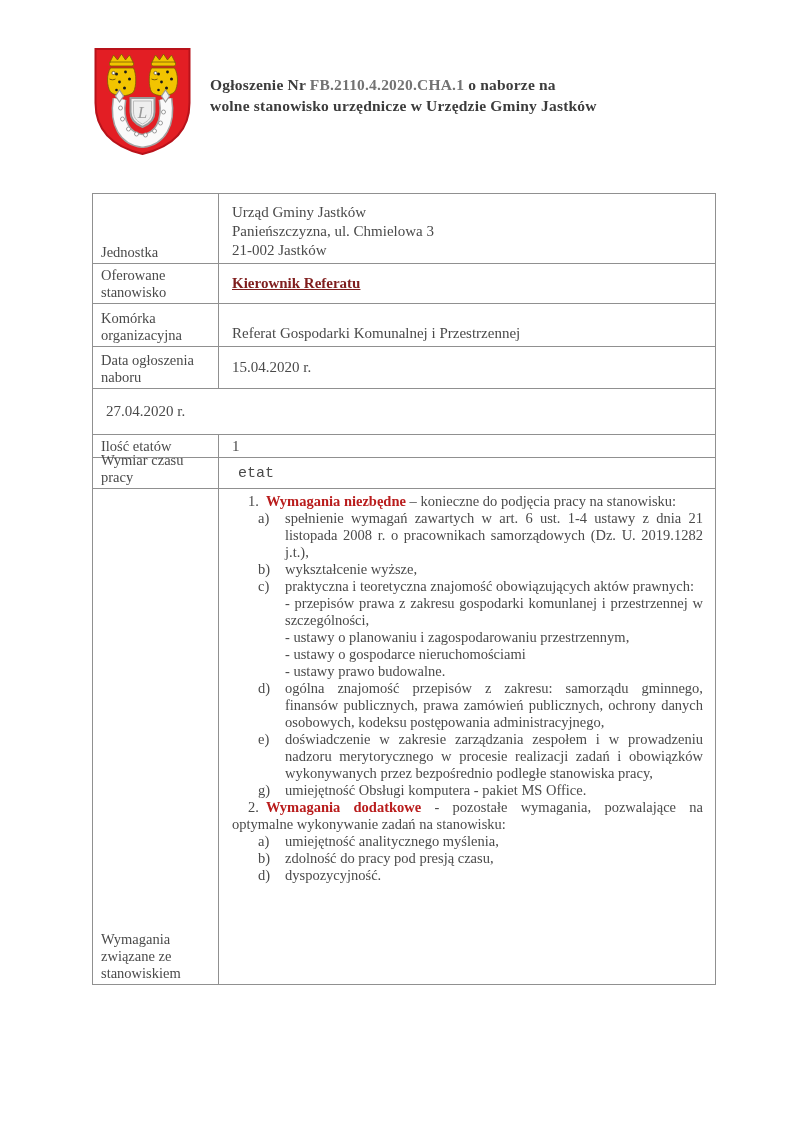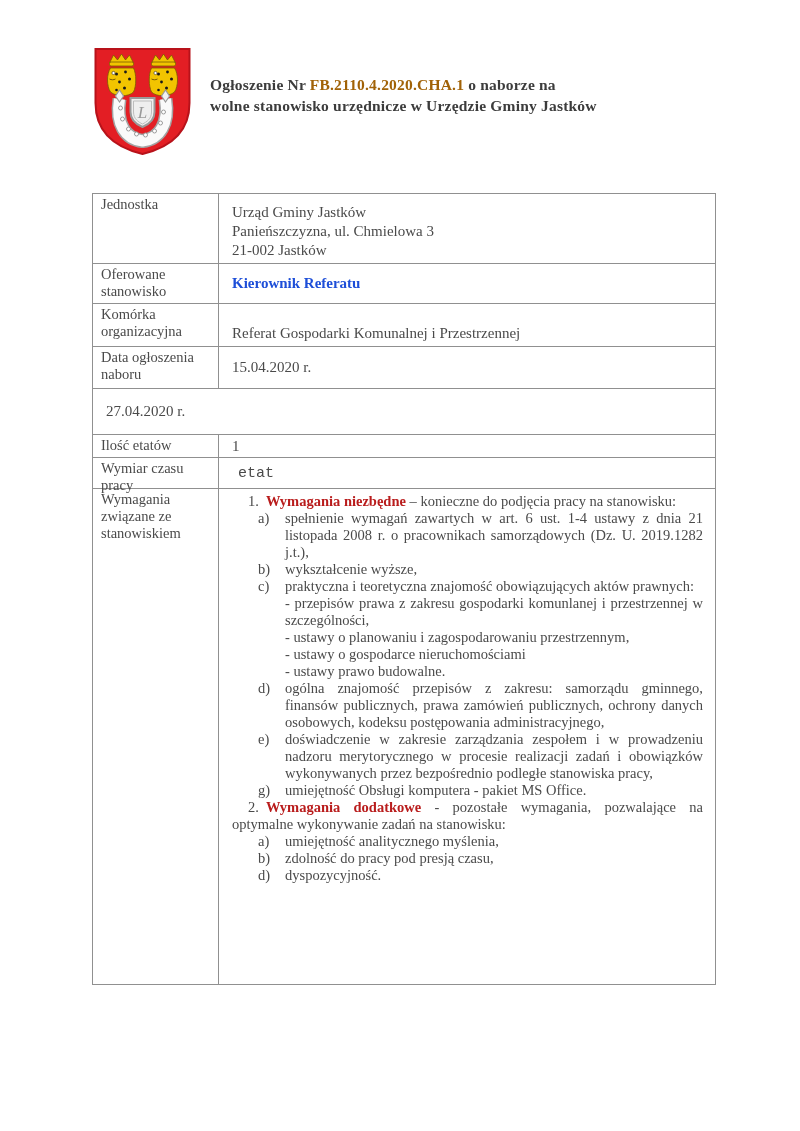--- a/index.html
+++ b/index.html
@@ -12,46 +12,46 @@
     overflow:hidden;
     margin:0 auto;
   }
   
   .crest{position:absolute;left:92px;top:46px;width:101px;height:110px;}
   .title{
     position:absolute;left:210px;top:74px;width:440px;
     font-size:15.5px;font-weight:bold;line-height:21px;
     color:#3c3c3c;letter-spacing:.2px;
   }
-  .t-num{color:#a16207;}
+  .t-num{color:#737373;}
   
   .doc-table{
     position:absolute;left:92px;top:193px;width:624px;
     border:1px solid #909090;
     box-sizing:border-box;
     font-size:15px;
   }
   .trow{display:flex;box-sizing:border-box;}
   .trow + .trow{border-top:1px solid #909090;}
   .tlabel{
     width:126px;min-width:126px;box-sizing:border-box;
     border-right:1px solid #909090;
     padding:2px 4px 2px 8px;
-    display:flex;align-items:flex-start;
+    display:flex;align-items:flex-end;
     font-size:14.5px;line-height:17px;
   }
   .tvalue{
     flex:1;box-sizing:border-box;
     padding:3px 12px 3px 13px;
     display:flex;flex-direction:column;justify-content:center;
     line-height:19px;
   }
   .tvalue.top{justify-content:flex-end;padding-top:5px;}
   .tvalue.pad-extra{padding-left:19px;font-family:Liberation Mono, monospace;}
-  .bold-val{font-weight:bold;color:#1d4ed8;}
+  .bold-val{font-weight:bold;color:#7f1d1d;text-decoration:underline;}
   
   .req{
     flex:1;box-sizing:border-box;
     padding:4px 12px 4px 13px;
     font-size:14.5px;line-height:17px;
     text-align:justify;
   }
   .req p{margin:0;}
   .rnum{text-indent:16px;}
   .rnum .rm{margin-right:7px;}

